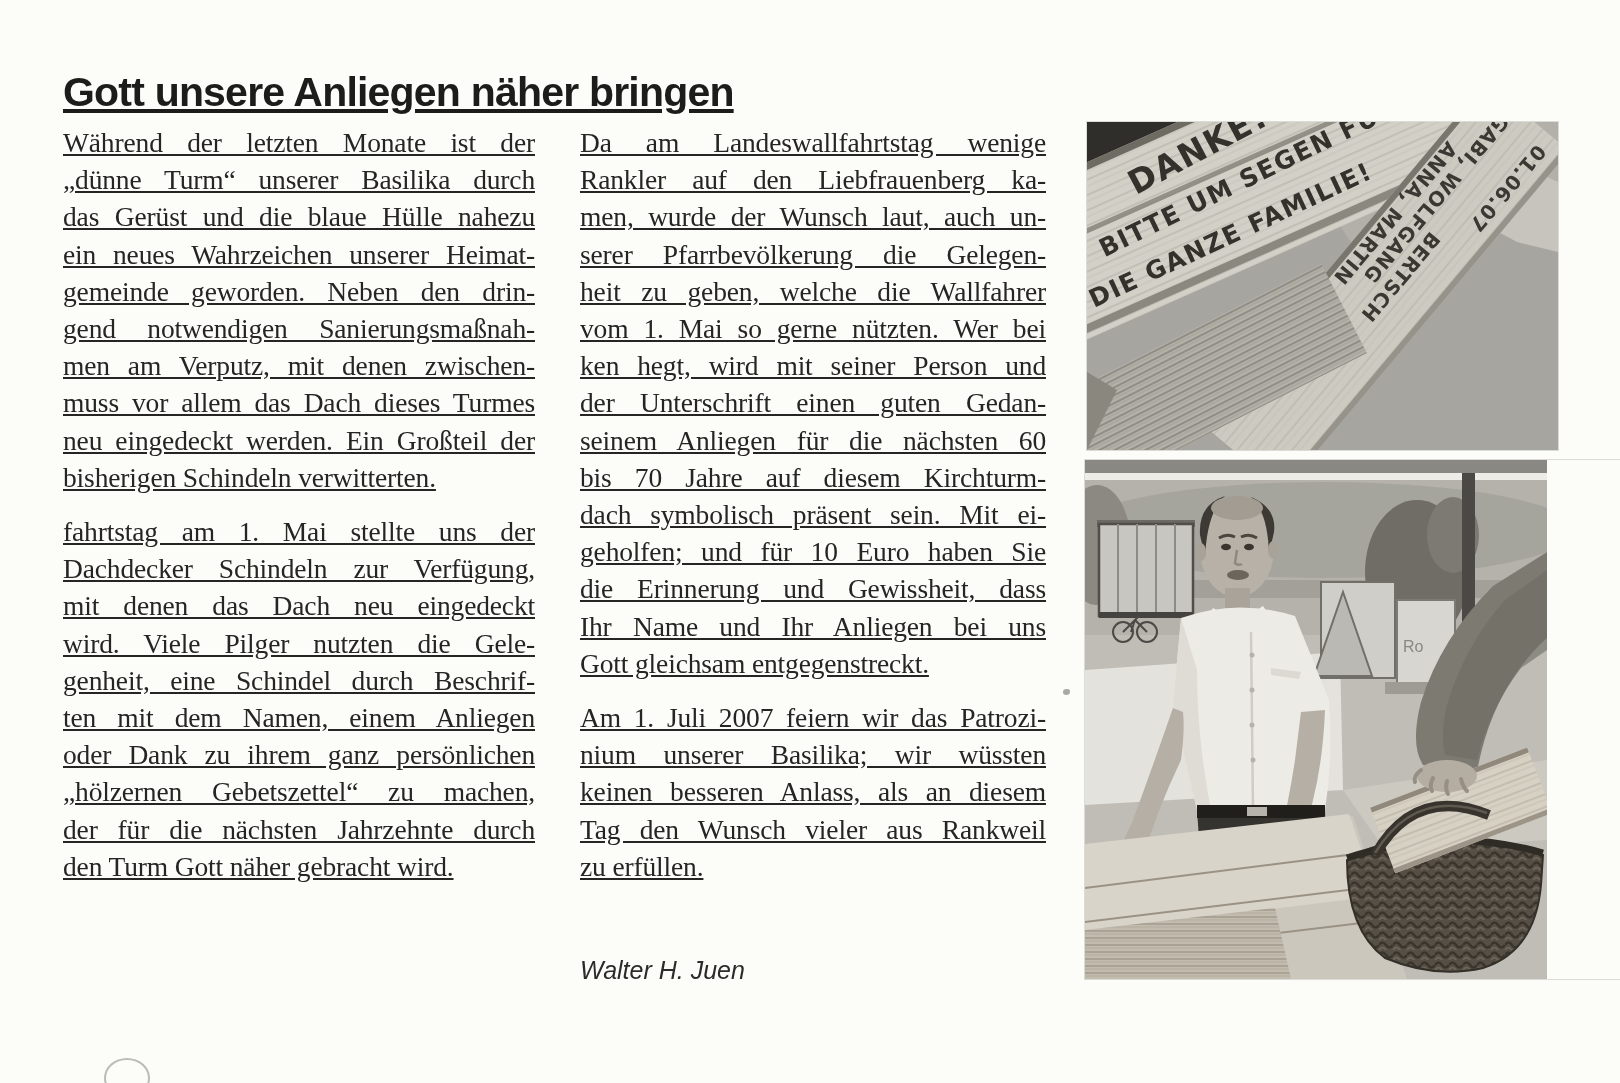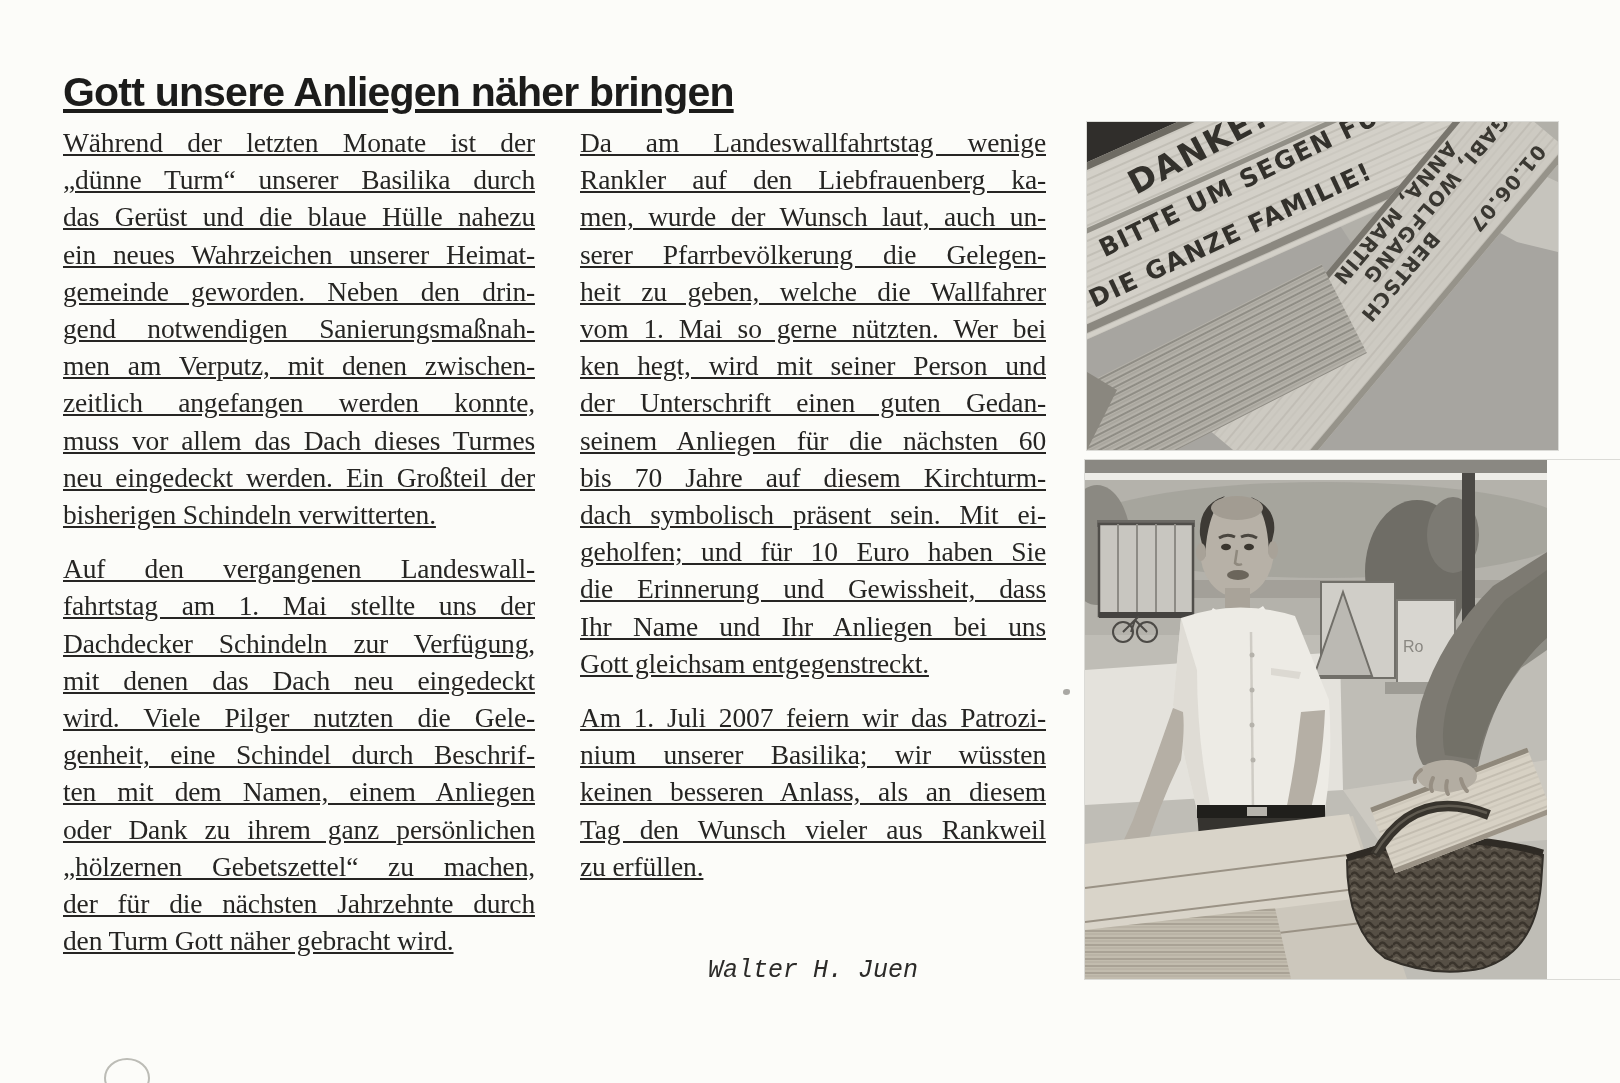--- a/index.html
+++ b/index.html
@@ -32,22 +32,22 @@
   .col1{left:63px;width:472px;}
   .col2{left:580px;width:466px;}
   .para + .para{margin-top:17px;}
   .tline{
     text-align:justify;
     text-align-last:justify;
   }
   .tline-last{text-align-last:left;}
   .byline{
     position:absolute;left:580px;top:956px;width:466px;
-    text-align:center;
-    font-family:Liberation Mono, monospace;
+    text-align:left;
+    font-family:Liberation Sans, sans-serif;
     font-style:italic;
     font-size:25px;
     color:#2c2b29;
   }
   .photo{position:absolute;box-shadow:0 0 0 1px rgba(120,120,115,0.25);}
   .photo svg{display:block;}
   .photo-top{left:1087px;top:122px;width:471px;height:328px;}
   .photo-bottom{left:1085px;top:460px;width:546px;height:519px;}
   .scan-arc{
     position:absolute;left:104px;top:1058px;width:42px;height:36px;
@@ -68,27 +68,25 @@
 
 <div class="col col1">
   <div class="para">
       <div class="tline">Während der letzten Monate ist der</div>
       <div class="tline">„dünne Turm“ unserer Basilika durch</div>
       <div class="tline">das Gerüst und die blaue Hülle nahezu</div>
       <div class="tline">ein neues Wahrzeichen unserer Heimat-</div>
       <div class="tline">gemeinde geworden. Neben den drin-</div>
       <div class="tline">gend notwendigen Sanierungsmaßnah-</div>
       <div class="tline">men am Verputz, mit denen zwischen-</div>
-      <div class="tline">zeitlich angefangen werden konnte,</div>
       <div class="tline">muss vor allem das Dach dieses Turmes</div>
       <div class="tline">neu eingedeckt werden. Ein Großteil der</div>
       <div class="tline tline-last">bisherigen Schindeln verwitterten.</div>
     </div>
   <div class="para">
-      <div class="tline">Auf den vergangenen Landeswall-</div>
       <div class="tline">fahrtstag am 1. Mai stellte uns der</div>
       <div class="tline">Dachdecker Schindeln zur Verfügung,</div>
       <div class="tline">mit denen das Dach neu eingedeckt</div>
       <div class="tline">wird. Viele Pilger nutzten die Gele-</div>
       <div class="tline">genheit, eine Schindel durch Beschrif-</div>
       <div class="tline">ten mit dem Namen, einem Anliegen</div>
       <div class="tline">oder Dank zu ihrem ganz persönlichen</div>
       <div class="tline">„hölzernen Gebetszettel“ zu machen,</div>
       <div class="tline">der für die nächsten Jahrzehnte durch</div>
       <div class="tline tline-last">den Turm Gott näher gebracht wird.</div>

